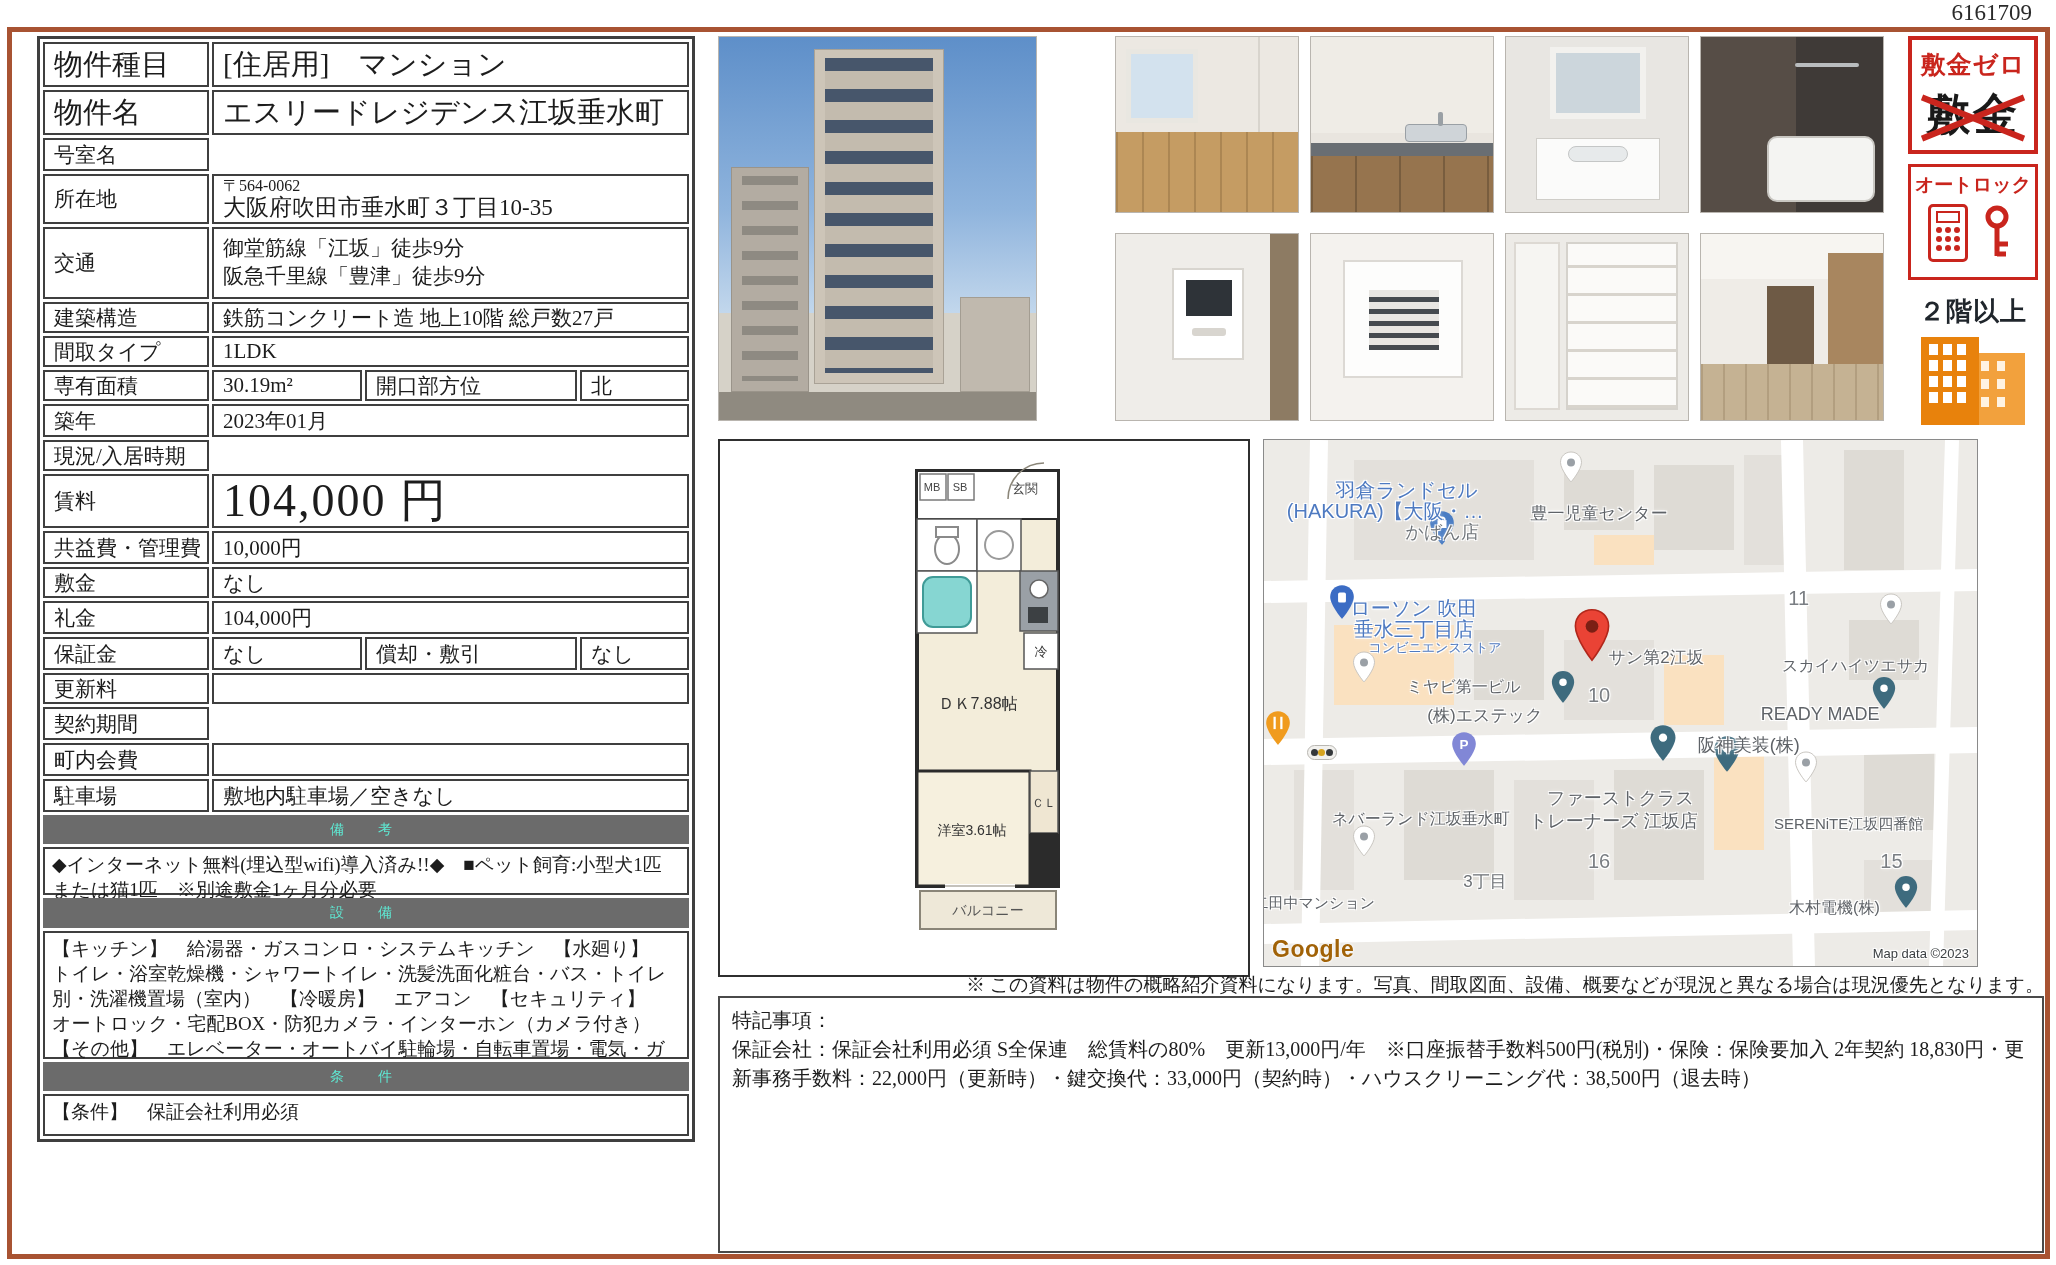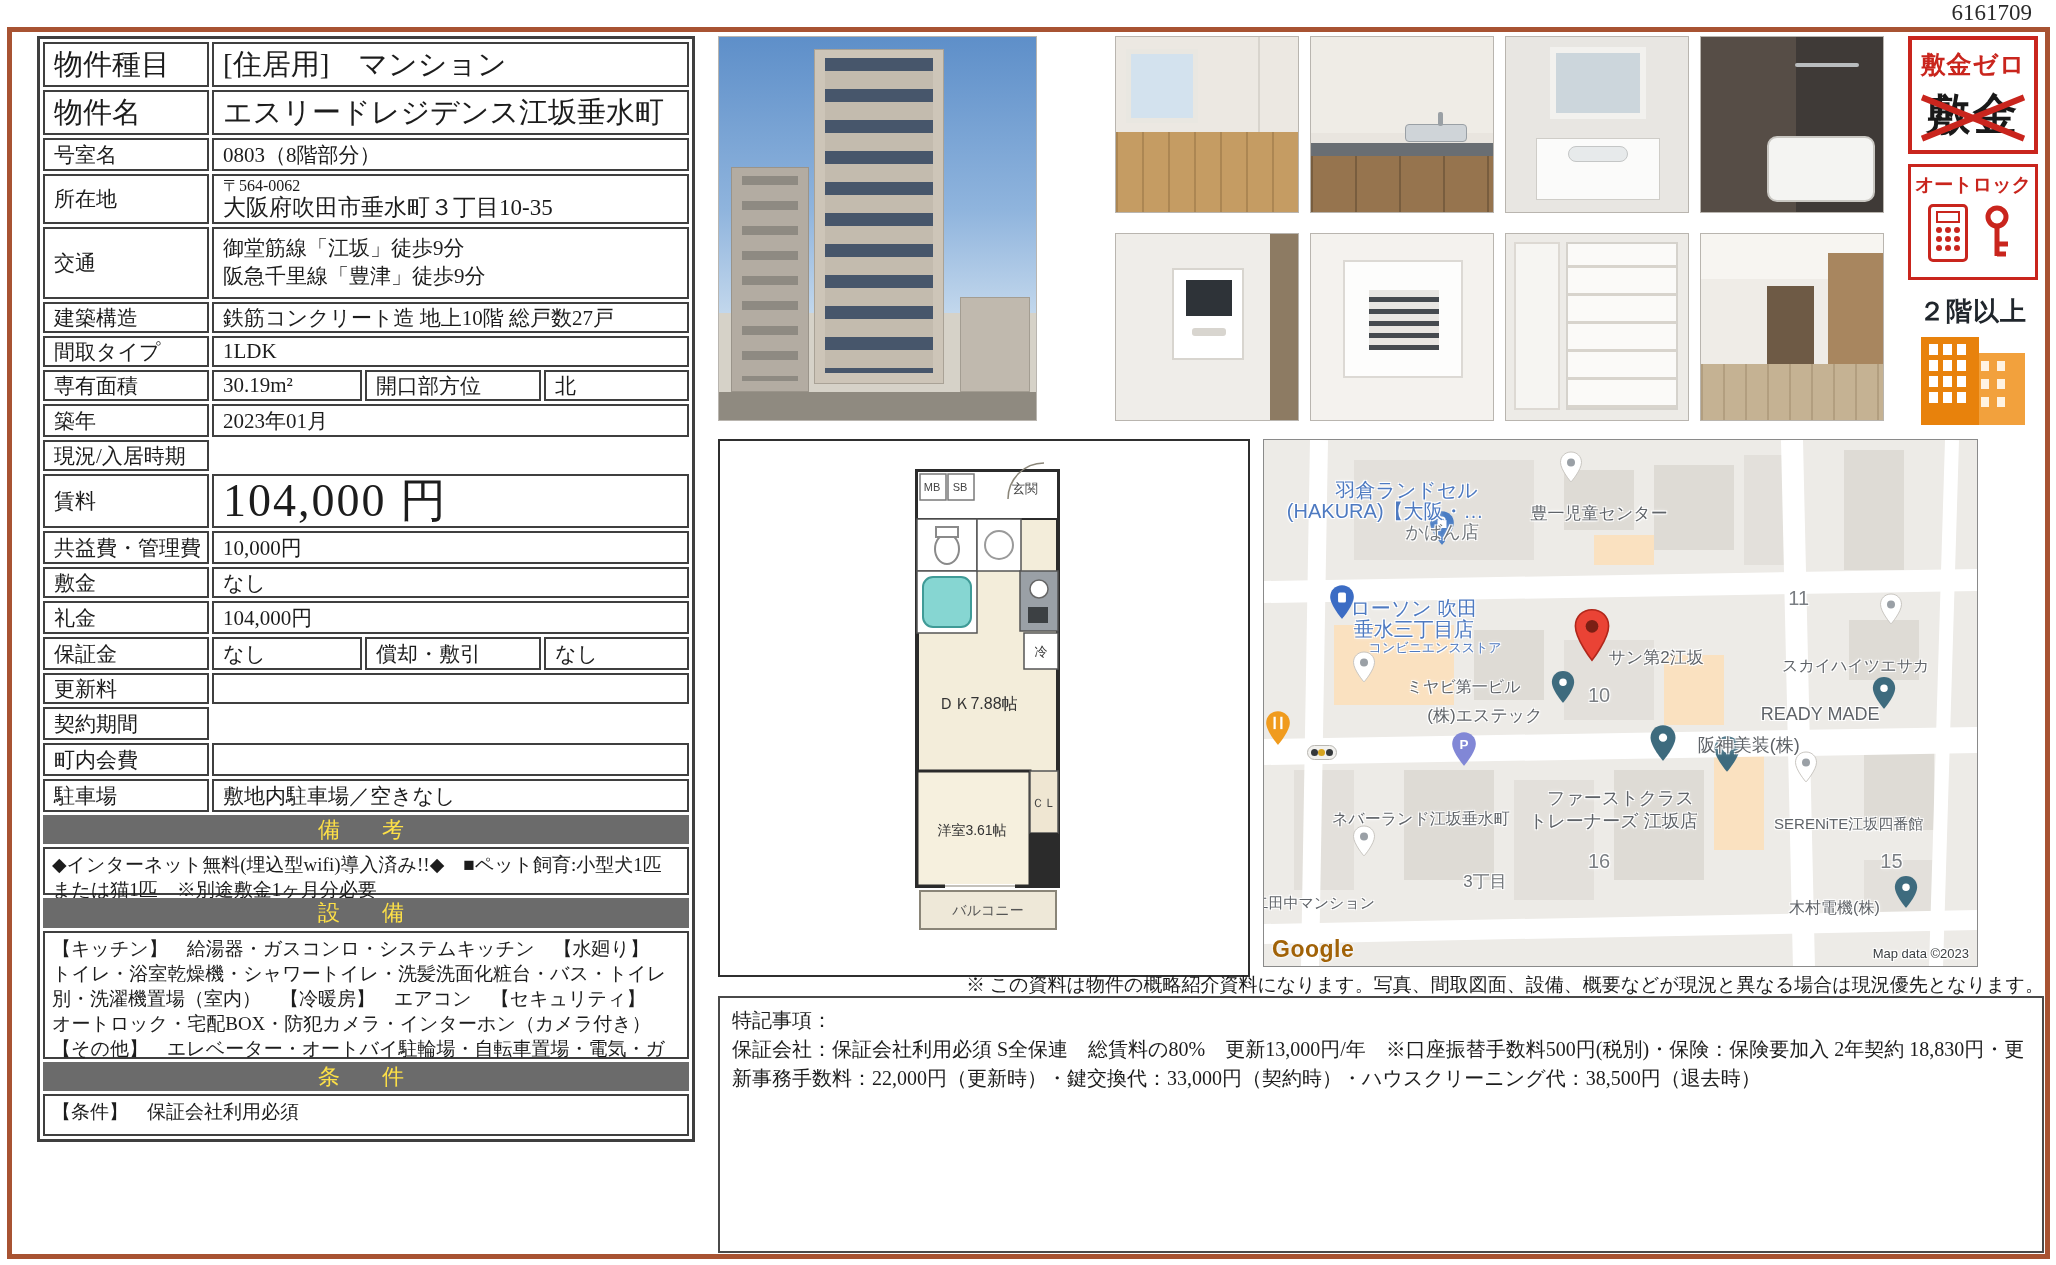--- a/index.html
+++ b/index.html
@@ -12,29 +12,29 @@
 
   
   .ptable { position:absolute; left:37px; top:36px; width:658px; background:#fff;
             border:3px solid #3f3f3f; padding:3px; display:flex; flex-direction:column; gap:3px; }
   .trow { display:flex; gap:3px; flex:none; }
   .tcell { border:2px solid #3f3f3f; display:flex; align-items:center; padding:0 9px;
            font-size:21px; overflow:hidden; white-space:nowrap; }
   .tlabel { width:166px; flex:none; }
   .tvalue { flex:1; }
   .w150 { width:150px; flex:none; }
-  .w176 { width:176px; flex:none; }
+  .w176 { width:212px; flex:none; }
   .f-big { font-size:29px; }
   .rent-val { font-size:46px; letter-spacing:2px; }
   .col { flex-direction:column; align-items:flex-start; justify-content:center; }
   .postal { font-size:16px; line-height:1.1; }
   .addr { font-size:23px; line-height:1.15; }
   .access { justify-content:flex-start; padding-top:5px; }
   .access div { font-size:21px; line-height:1.35; }
-  .sechead { background:#6b6b6b; color:#fde047; text-align:center; font-size:22px;
+  .sechead { background:#6b6b6b; color:#5eead4; text-align:center; font-size:14px;
              letter-spacing:10px; display:flex; align-items:center; justify-content:center; }
   .stext { border:2px solid #3f3f3f; font-size:19px; line-height:1.32; padding:3px 7px;
            white-space:normal; display:block; }
 
   
   .photo { position:relative; overflow:hidden; border:1px solid #b9b5af; background:#ddd; }
   .ph-large { position:absolute; left:718px; top:36px; width:319px; height:385px; }
   .pgrid { position:absolute; left:1115px; top:36px; width:772px; display:grid;
            grid-template-columns:repeat(4,184px); grid-template-rows:177px 188px;
            column-gap:11px; row-gap:20px; }
@@ -162,21 +162,20 @@
     <div class="trow" style="height:45px">
       <div class="tcell tlabel f-big">物件種目</div>
       <div class="tcell tvalue f-big">[住居用]　マンション</div>
     </div>
     <div class="trow" style="height:45px">
       <div class="tcell tlabel f-big">物件名</div>
       <div class="tcell tvalue f-big">エスリードレジデンス江坂垂水町</div>
     </div>
     <div class="trow" style="height:33px">
       <div class="tcell tlabel">号室名</div>
-      <div class="tcell tvalue">0803（8階部分）</div>
     </div>
     <div class="trow" style="height:50px">
       <div class="tcell tlabel">所在地</div>
       <div class="tcell tvalue col">
         <div class="postal">〒564-0062</div>
         <div class="addr">大阪府吹田市垂水町３丁目10-35</div>
       </div>
     </div>
     <div class="trow" style="height:72px">
       <div class="tcell tlabel">交通</div>

